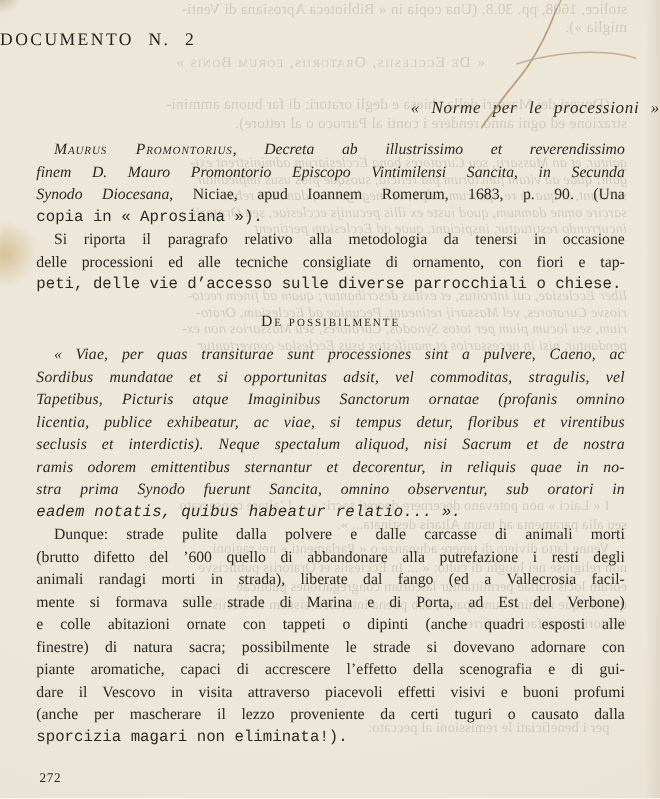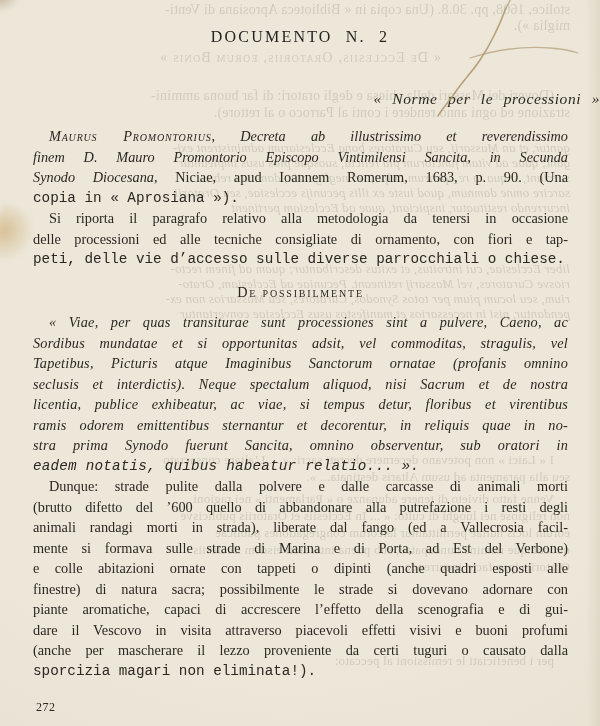--- a/index.html
+++ b/index.html
@@ -48,21 +48,21 @@
   .edge-shade{
     position:absolute;right:0;top:0;width:14px;height:100%;
     background:linear-gradient(to left, rgba(190,178,150,.25), rgba(190,178,150,0));
     z-index:2;
   }
   .hair{position:absolute;left:420px;top:0;z-index:6;}
   
   .content{position:absolute;inset:0;z-index:4;}
   .doc-title{
     position:absolute;top:28px;left:0;right:0;
-    text-align:center;
+    text-align:left;
     font-size:16px;letter-spacing:2.2px;word-spacing:7px;
     color:#262420;
   }
   .doc-subtitle{
     position:absolute;top:90px;left:0;right:0;
     text-align:right;
     font-style:italic;
     font-size:15.5px;letter-spacing:.6px;word-spacing:6px;
   }
   .flow{
@@ -143,22 +143,22 @@
         <div class="para">
           <div class="line"><span>Si riporta il paragrafo relativo alla metodologia da tenersi in occasione</span></div>
           <div class="line"><span>delle processioni ed alle tecniche consigliate di ornamento, con fiori e tap-</span></div>
           <div class="line"><span>peti, delle vie d’accesso sulle diverse parrocchiali o chiese.</span></div>
         </div>
         <div class="heading">De possibilmente</div>
         <div class="para latin">
           <div class="line"><span>« Viae, per quas transiturae sunt processiones sint a pulvere, Caeno, ac</span></div>
           <div class="line"><span>Sordibus mundatae et si opportunitas adsit, vel commoditas, stragulis, vel</span></div>
           <div class="line"><span>Tapetibus, Picturis atque Imaginibus Sanctorum ornatae (profanis omnino</span></div>
+          <div class="line"><span>licentia, publice exhibeatur, ac viae, si tempus detur, floribus et virentibus</span></div>
           <div class="line"><span>seclusis et interdictis). Neque spectalum aliquod, nisi Sacrum et de nostra</span></div>
-          <div class="line"><span>licentia, publice exhibeatur, ac viae, si tempus detur, floribus et virentibus</span></div>
           <div class="line"><span>ramis odorem emittentibus sternantur et decorentur, in reliquis quae in no-</span></div>
           <div class="line"><span>stra prima Synodo fuerunt Sancita, omnino observentur, sub oratori in</span></div>
           <div class="line"><span>eadem notatis, quibus habeatur relatio... ».</span></div>
         </div>
         <div class="para">
           <div class="line"><span>Dunque: strade pulite dalla polvere e dalle carcasse di animali morti</span></div>
           <div class="line"><span>(brutto difetto del ’600 quello di abbandonare alla putrefazione i resti degli</span></div>
           <div class="line"><span>animali randagi morti in strada), liberate dal fango (ed a Vallecrosia facil-</span></div>
           <div class="line"><span>mente si formava sulle strade di Marina e di Porta, ad Est del Verbone)</span></div>
           <div class="line"><span>e colle abitazioni ornate con tappeti o dipinti (anche quadri esposti alle</span></div>

